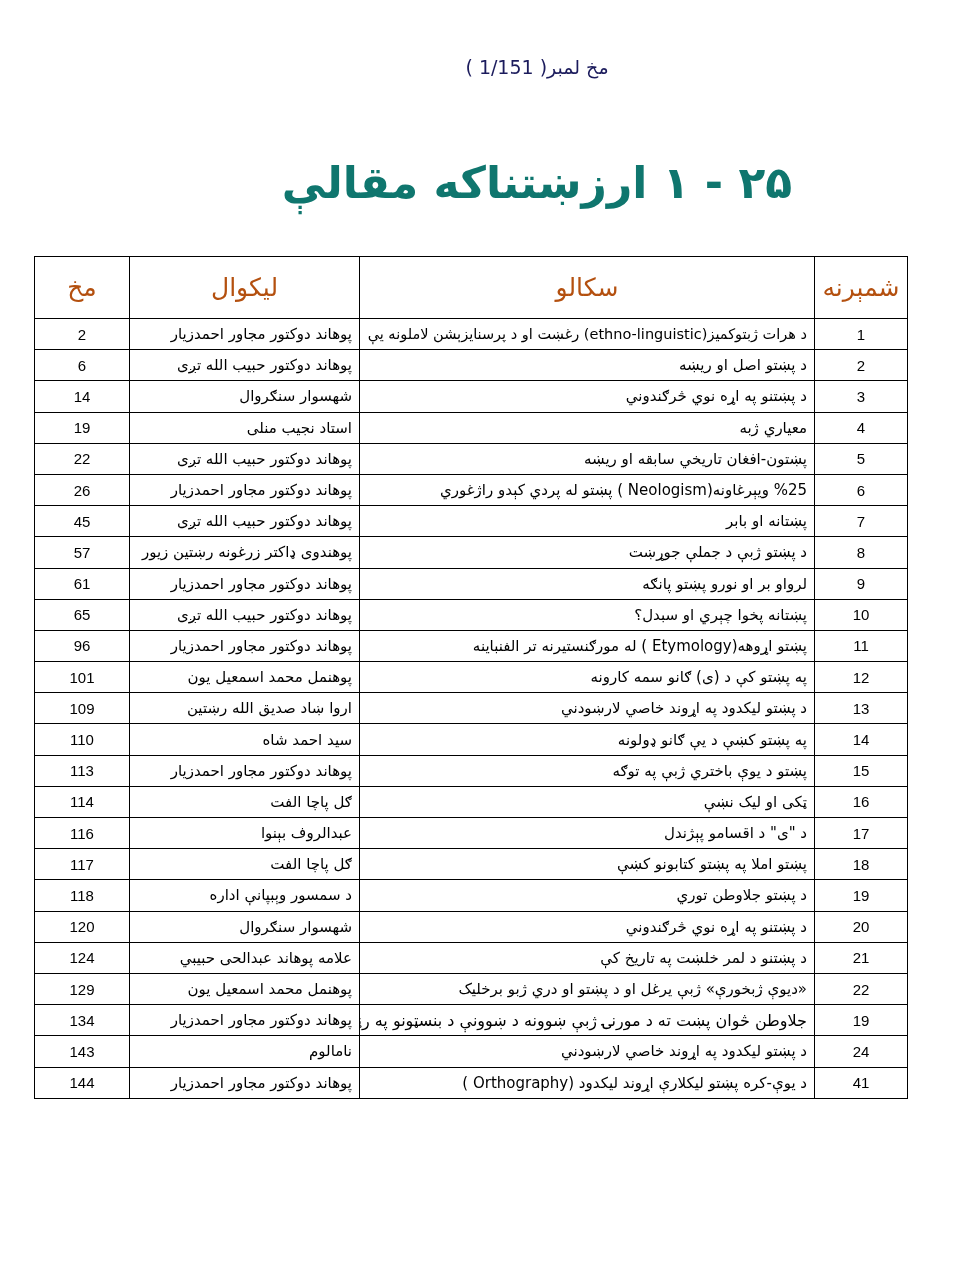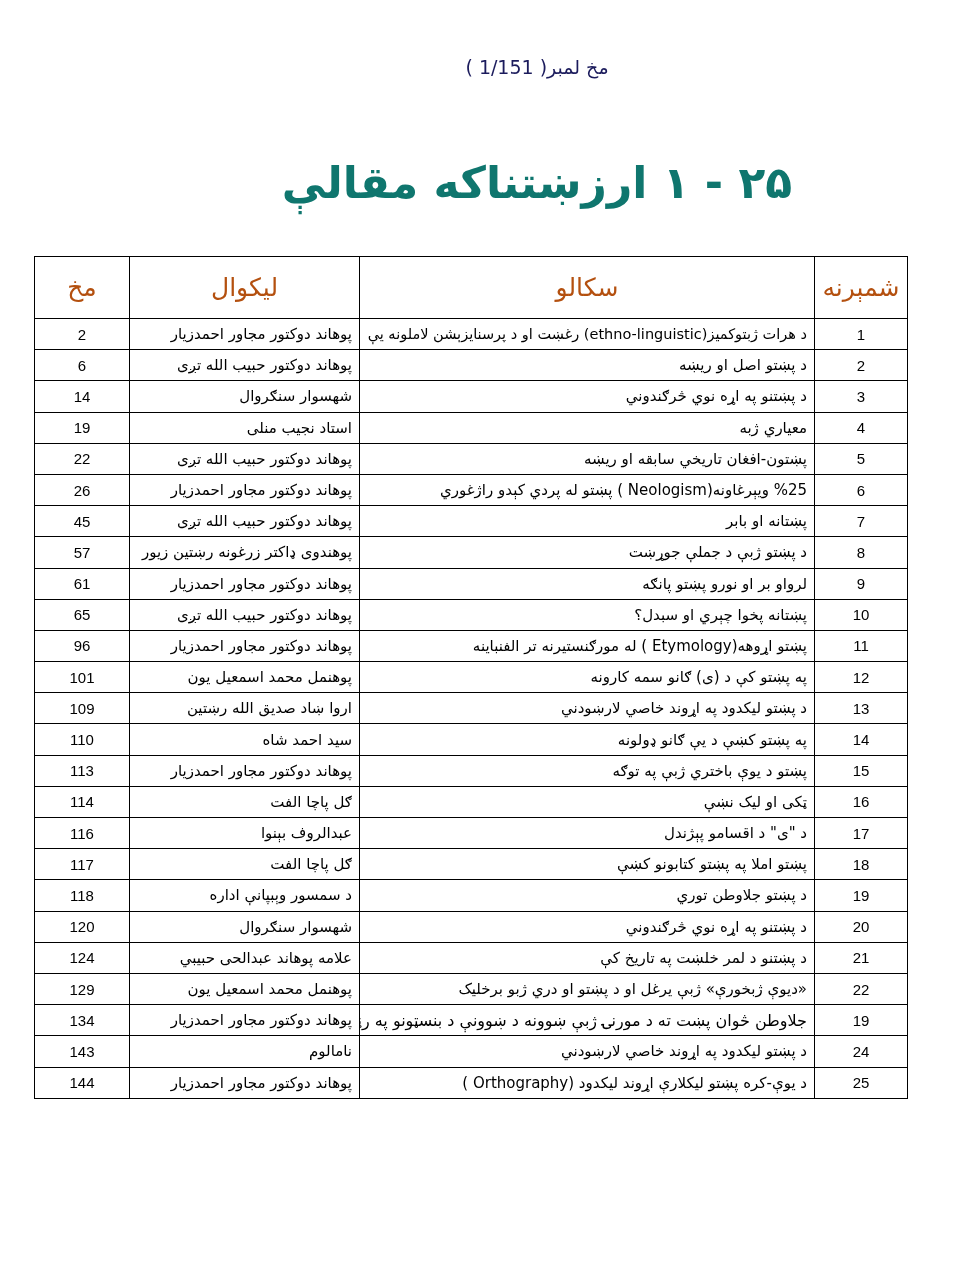--- a/index.html
+++ b/index.html
@@ -286,21 +286,21 @@
             <td class="cell-author">پوهاند دوکتور مجاور احمدزیار</td>
             <td class="cell-page">134</td>
           </tr>
           <tr>
             <td class="cell-num">24</td>
             <td class="cell-subject">د پښتو لیکدود په اړوند خاصي لارښودني</td>
             <td class="cell-author">نامالوم</td>
             <td class="cell-page">143</td>
           </tr>
           <tr>
-            <td class="cell-num">25</td>
+            <td class="cell-num">41</td>
             <td class="cell-subject">د یوې-کره پښتو لیکلارې اړوند لیکدود (Orthography )</td>
             <td class="cell-author">پوهاند دوکتور مجاور احمدزیار</td>
             <td class="cell-page">144</td>
           </tr>
         </tbody>
     </table>
   </div>
 
 </div>
 

